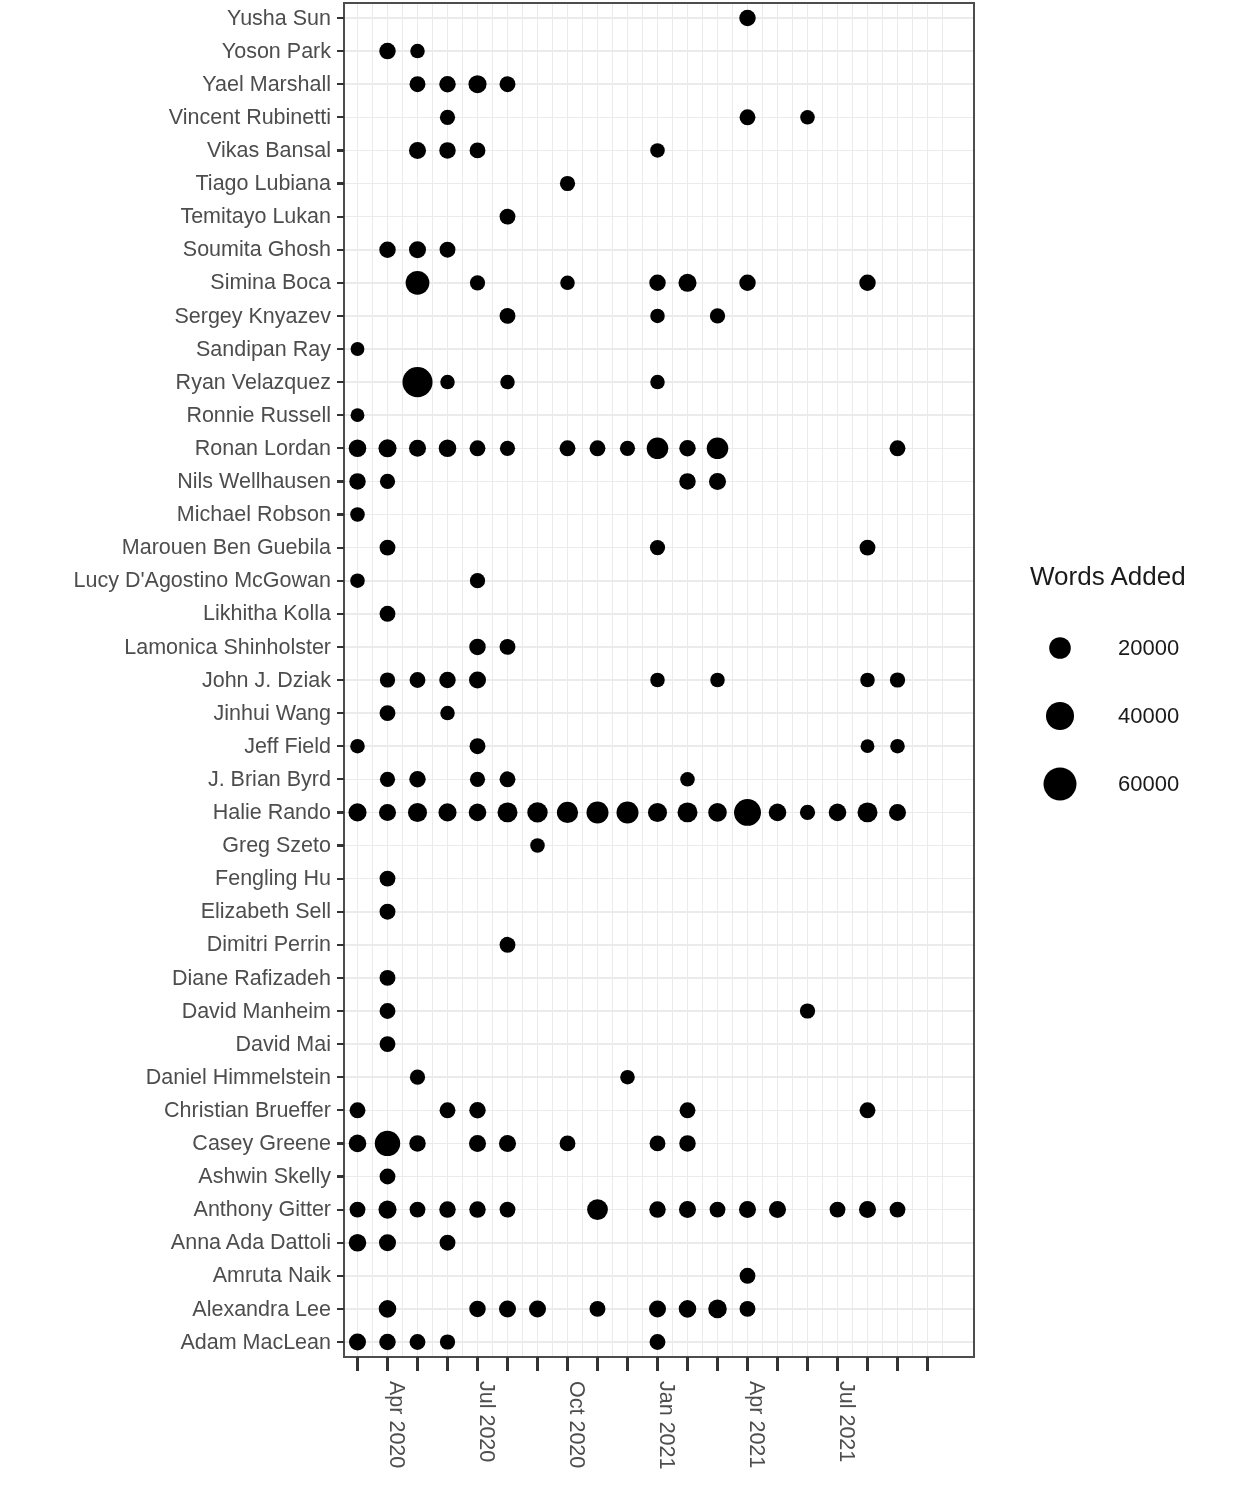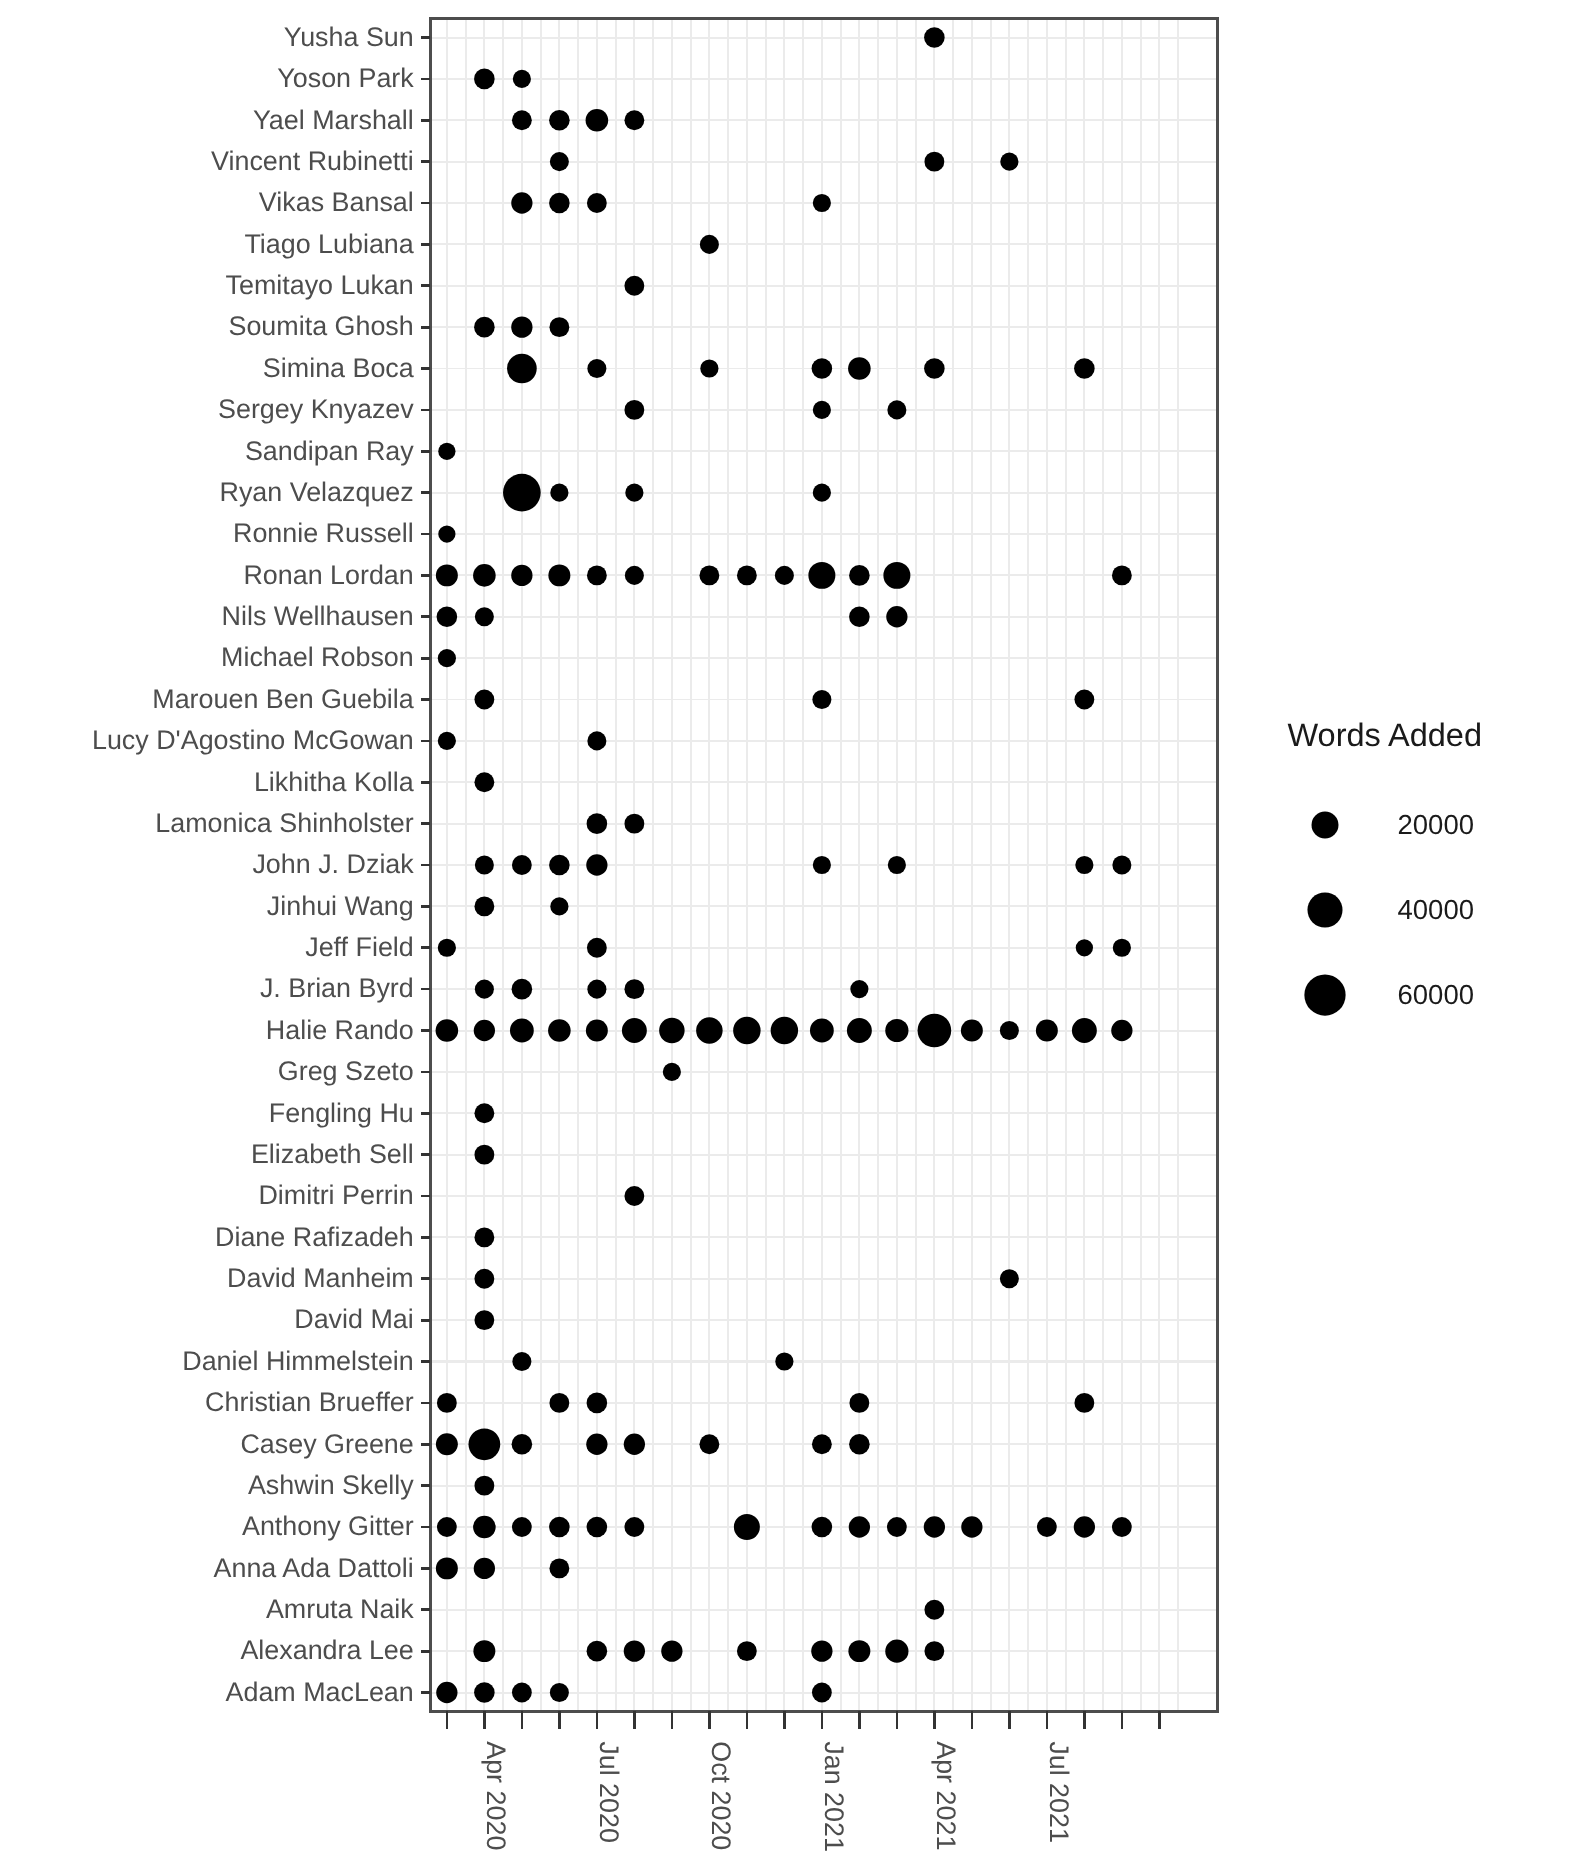--- a/index.html
+++ b/index.html
@@ -13,21 +13,20 @@
     font-family: "Liberation Sans", sans-serif;
     color: #3a3a3a;
     overflow: hidden;
     position: relative;
   }
   #figure {
     position: absolute;
     left: 0; top: 0;
     width: 1256px;
     height: 1164px;
-    margin-top: 12px;
   }
   .svg-root { display: block; }
   text { font-family: "Liberation Sans", sans-serif; fill: #4d4d4d; }
   .ylabel-txt { font-size: 21.5px; text-anchor: end; dominant-baseline: middle; }
   .xlabel-txt { font-size: 21.5px; text-anchor: start; dominant-baseline: middle; }
   .legend-title-txt { font-size: 26px; text-anchor: start; dominant-baseline: middle; fill: #1a1a1a; }
   .legend-key-txt { font-size: 22px; text-anchor: start; dominant-baseline: middle; fill: #1a1a1a; }
   .gridline { stroke: #ebebeb; stroke-width: 1.6; shape-rendering: crispEdges; }
   .panel-border { fill: none; stroke: #4d4d4d; stroke-width: 2.4; shape-rendering: crispEdges; }
   .panel-bg { fill: #ffffff; }

